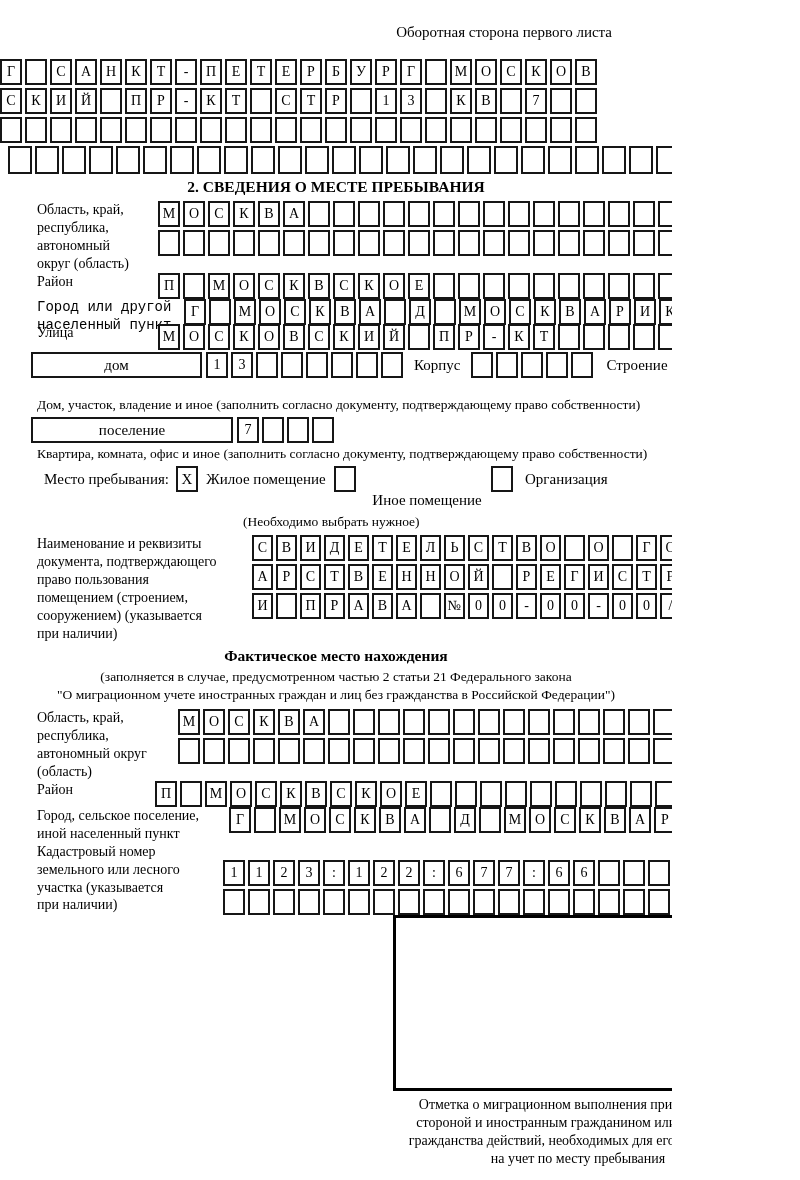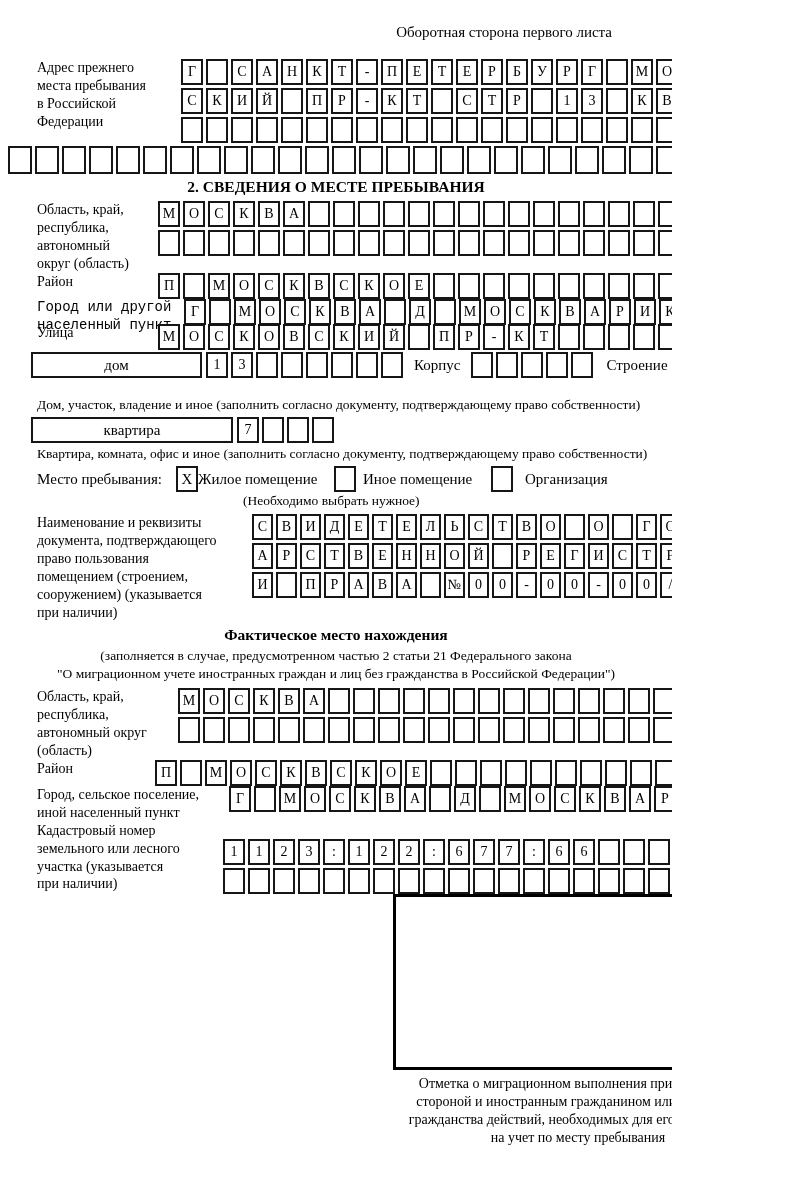--- a/index.html
+++ b/index.html
@@ -65,24 +65,20 @@
   }
 </style>
 </head>
 <body>
 
 <div class="page">
 
   <div class="header-note">Оборотная сторона первого листа</div>
 
   <div class="row" style="margin-top:18px;">
-    <div class="lbl" style="width:181px;">Адрес прежнего
-места пребывания
-в Российской
-Федерации</div>
     <div class="cellrows">
       <div class="cells">
           <span class="cell">Г</span>
           <span class="cell"></span>
           <span class="cell">С</span>
           <span class="cell">А</span>
           <span class="cell">Н</span>
           <span class="cell">К</span>
           <span class="cell">Т</span>
           <span class="cell">-</span>
@@ -366,36 +362,36 @@
     <div class="cells">
         <span class="cell">1</span>
         <span class="cell"></span>
         <span class="cell"></span>
         <span class="cell"></span>
       </div>
   </div>
   <div class="note" style="margin-top:19px;padding-left:37px;">Дом, участок, владение и иное (заполнить согласно документу, подтверждающему право собственности)</div>
 
   <div class="row" style="margin-top:3px;margin-left:31px;gap:4px;">
-    <div class="widebox" style="width:198px;">квартира</div>
+    <div class="widebox" style="width:198px;">поселение</div>
     <div class="cells">
         <span class="cell">7</span>
         <span class="cell"></span>
         <span class="cell"></span>
         <span class="cell"></span>
       </div>
   </div>
   <div class="note" style="margin-top:3px;padding-left:37px;">Квартира, комната, офис и иное (заполнить согласно документу, подтверждающему право собственности)</div>
 
-  <div class="row" style="margin-top:3px;">
+  <div class="row" style="margin-top:3px;text-align:center;">
     <div class="inline-lbl" style="padding-left:37px;width:176px;">Место пребывания:</div>
     <span class="checkbox">X</span>
     <div class="inline-lbl" style="width:136px;">Жилое помещение</div>
     <span class="checkbox"></span>
-    <div class="inline-lbl" style="padding-left:7px;width:135px;">Иное помещение</div>
+    <div class="inline-lbl" style="padding-left:7px;width:135px;margin-top:21px;">Иное помещение</div>
     <span class="checkbox"></span>
     <div class="inline-lbl" style="padding-left:12px;">Организация</div>
   </div>
   <div class="note" style="margin-top:1px;margin-left:243px;">(Необходимо выбрать нужное)</div>
 
   <div class="row" style="margin-top:4px;">
     <div class="lbl" style="width:252px;">Наименование и реквизиты
 документа, подтверждающего
 право пользования
 помещением (строением,

